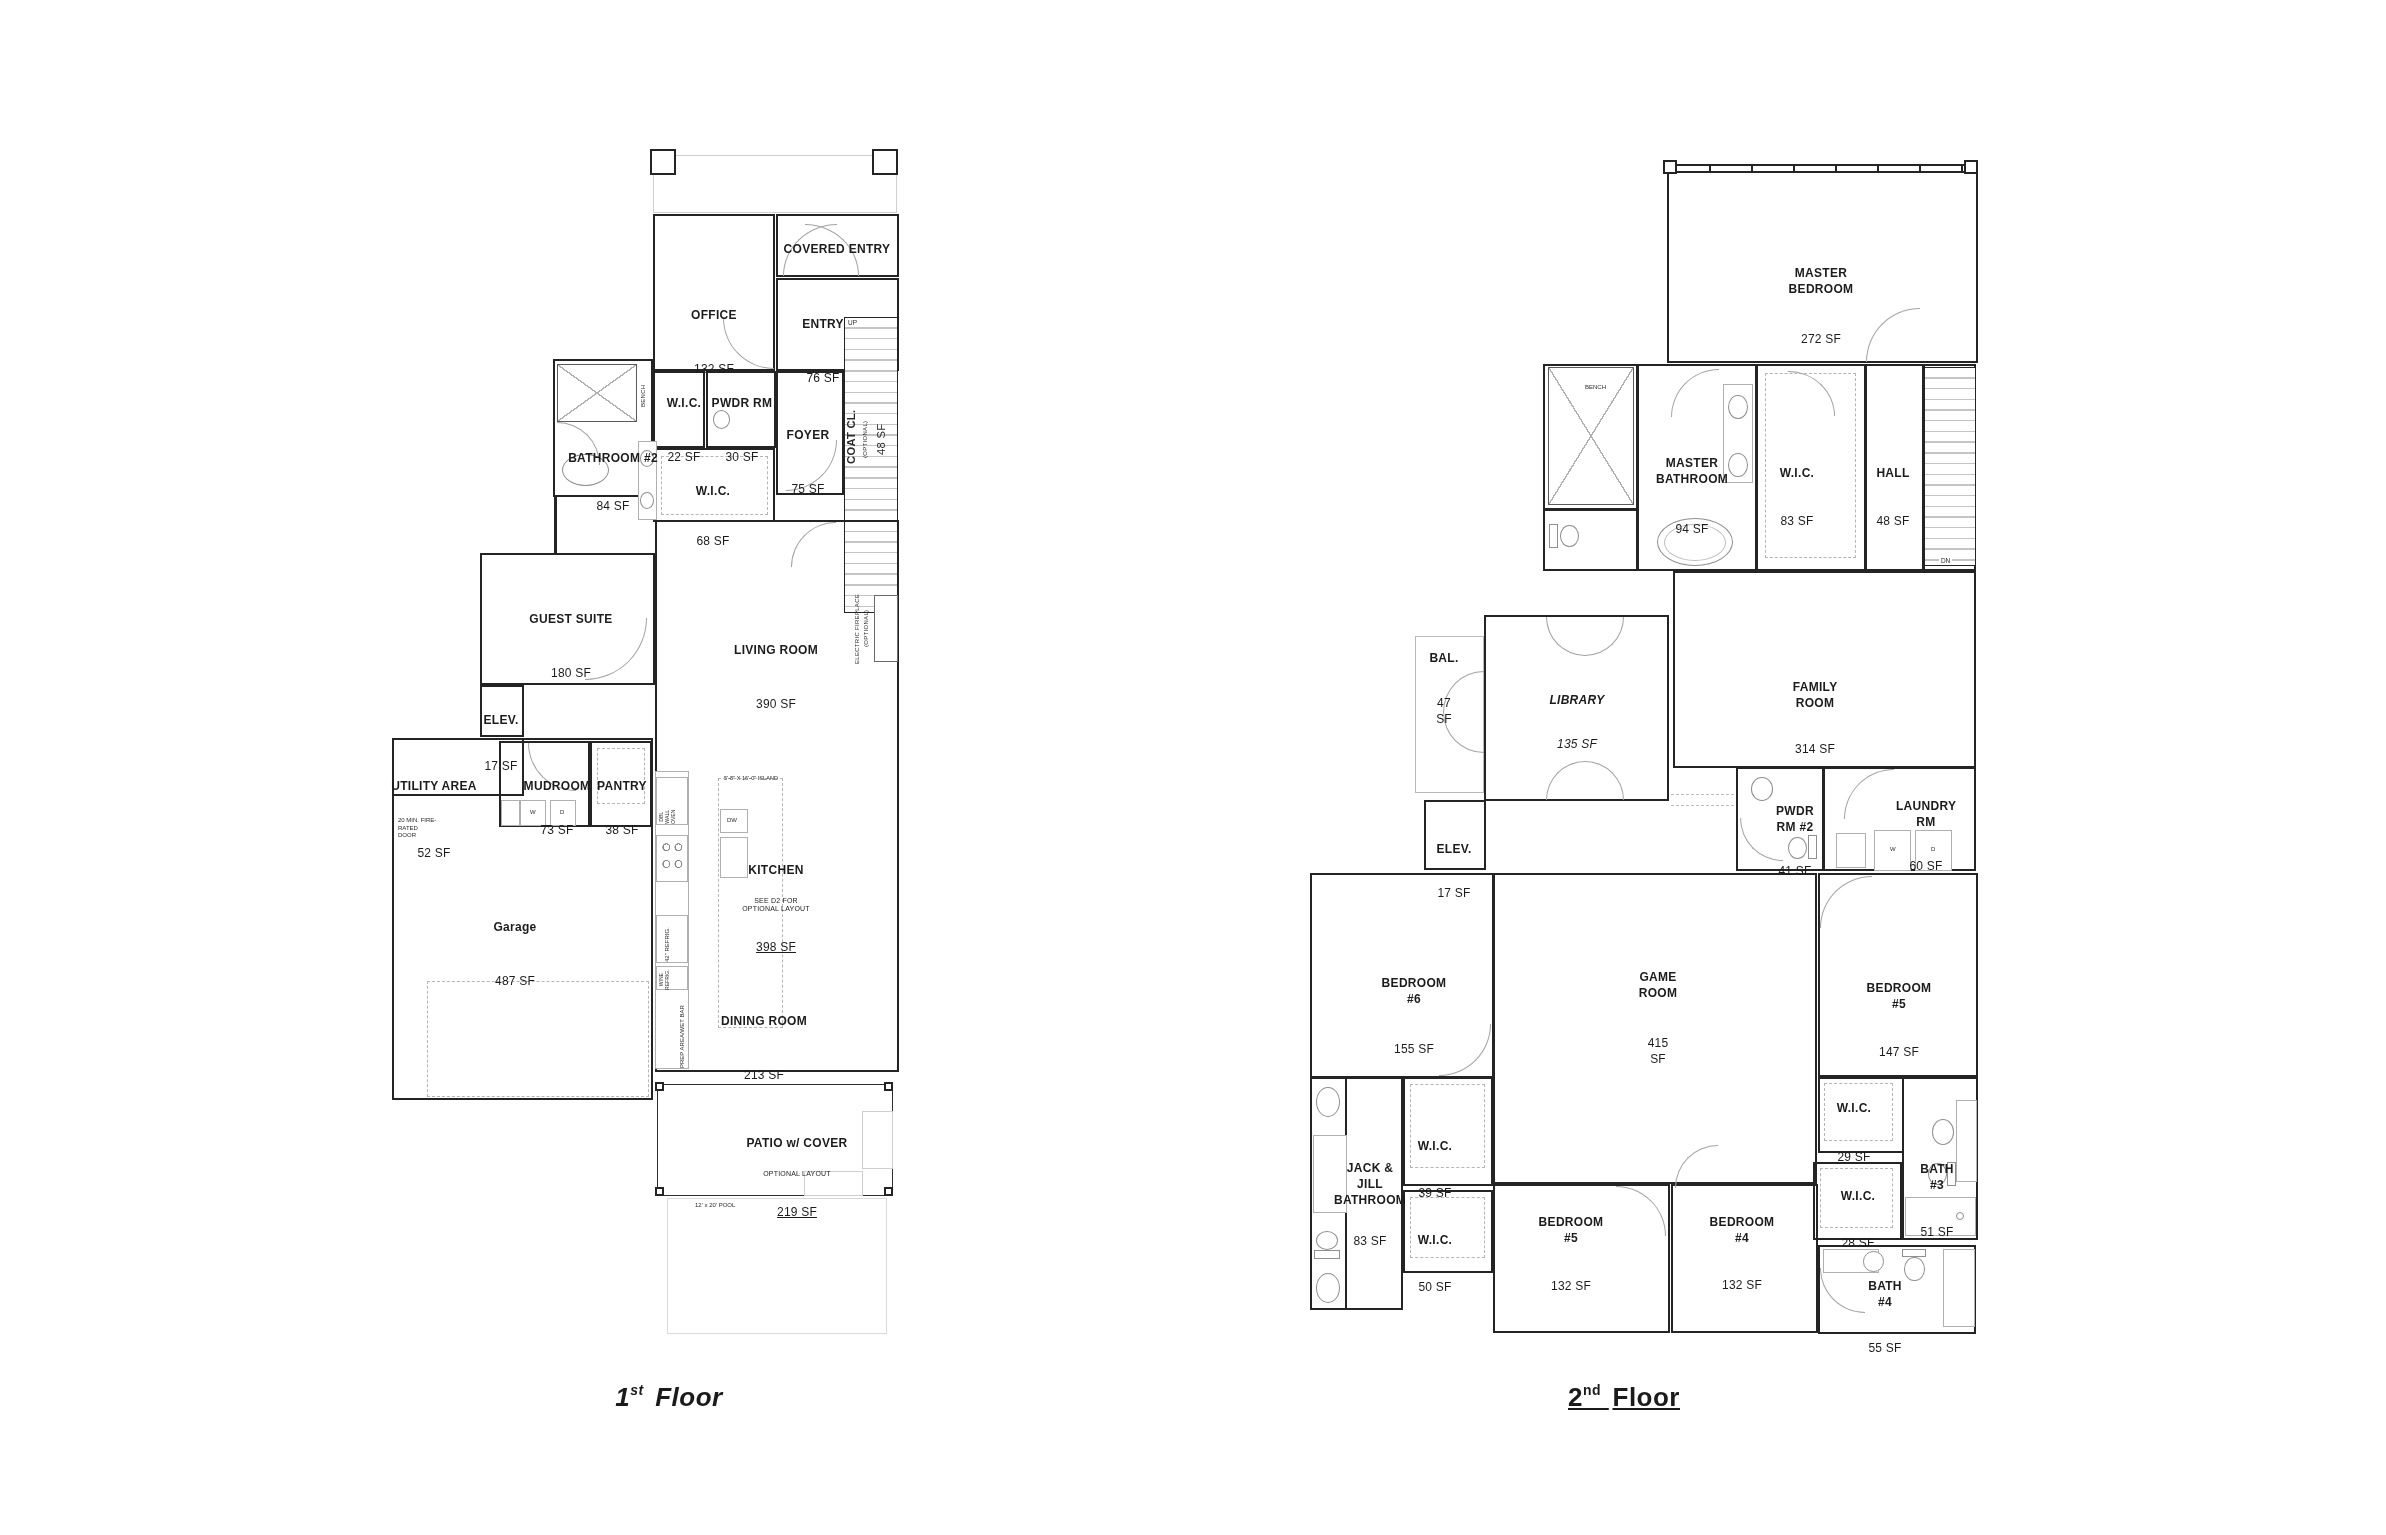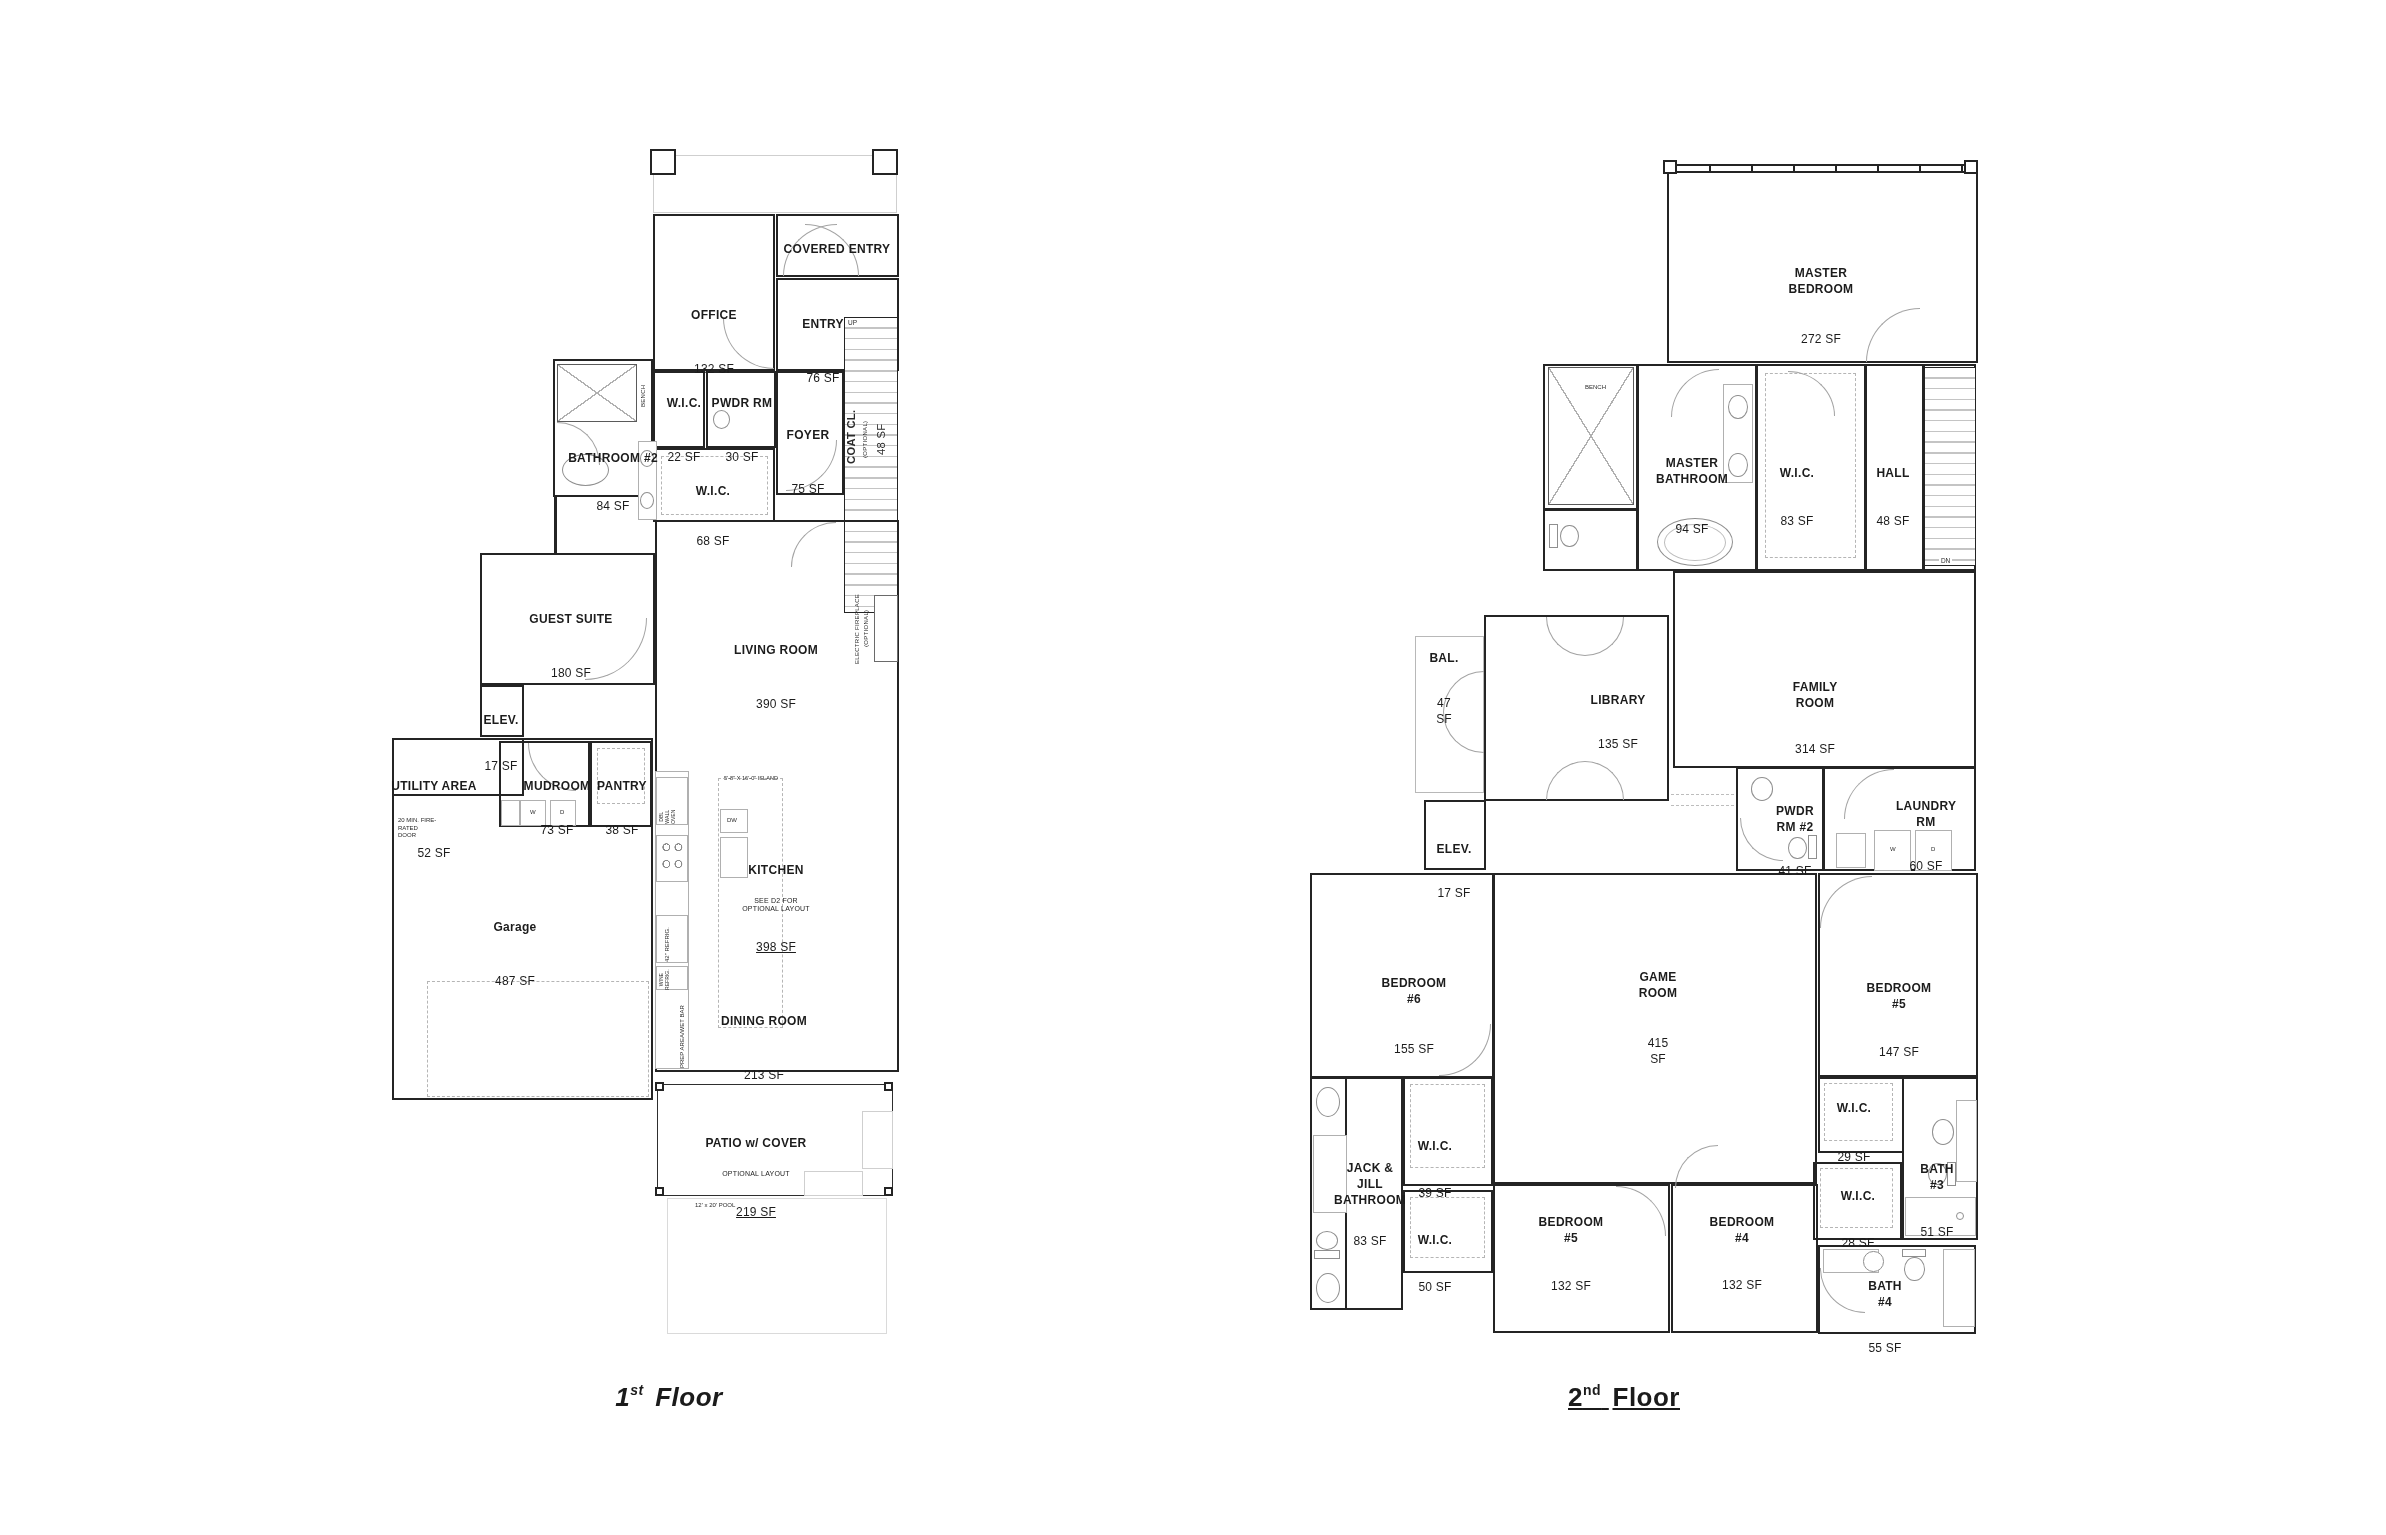--- a/index.html
+++ b/index.html
@@ -199,21 +199,21 @@
   <div class="lbl with-sub" style="left:776px;top:845px;">
     <div class="nm">KITCHEN</div>
     <div class="sub">SEE D2 FOR
 OPTIONAL LAYOUT</div>
     <div class="ar">398 SF</div>
   </div>
   <div class="lbl" style="left:764px;top:996px;">
     <div class="nm">DINING ROOM</div>
     <div class="ar">213 SF</div>
   </div>
-  <div class="lbl with-sub" style="left:756px;top:1118px;">
+  <div class="lbl with-sub" style="left:797px;top:1118px;">
     <div class="nm">PATIO w/ COVER</div>
     <div class="sub">OPTIONAL LAYOUT</div>
     <div class="ar">219 SF</div>
   </div>
   <div class="tiny" style="left:695px;top:1202px;font-size:6px;">12' x 20' POOL</div>
 </div>
 
 <div class="abs" style="left:1193px;top:0;width:1193px;height:1535px;margin-left:-1193px;">
 
   <div class="room" style="left:1667px;top:164px;width:311px;height:199px;"></div>
@@ -322,21 +322,21 @@
   </div>
   <div class="lbl" style="left:1893px;top:448px;">
     <div class="nm">HALL</div>
     <div class="ar" style="margin-top:15px;">48 SF</div>
   </div>
   <div class="tiny" style="left:1939px;top:557px;background:#fff;padding:0 1.9px;">DN</div>
   <div class="lbl" style="left:1444px;top:633px;">
     <div class="nm">BAL.</div>
     <div class="ar" style="margin-top:12px;">47 SF</div>
   </div>
-  <div class="lbl" style="left:1618px;top:675px;">
+  <div class="lbl" style="left:1577px;top:675px;font-style:italic;">
     <div class="nm">LIBRARY</div>
     <div class="ar" style="margin-top:11.2px;">135 SF</div>
   </div>
   <div class="lbl" style="left:1815px;top:662px;">
     <div class="nm">FAMILY ROOM</div>
     <div class="ar" style="margin-top:13px;">314 SF</div>
   </div>
   <div class="lbl" style="left:1454px;top:824px;">
     <div class="nm">ELEV.</div>
     <div class="ar" style="margin-top:11.2px;">17 SF</div>

